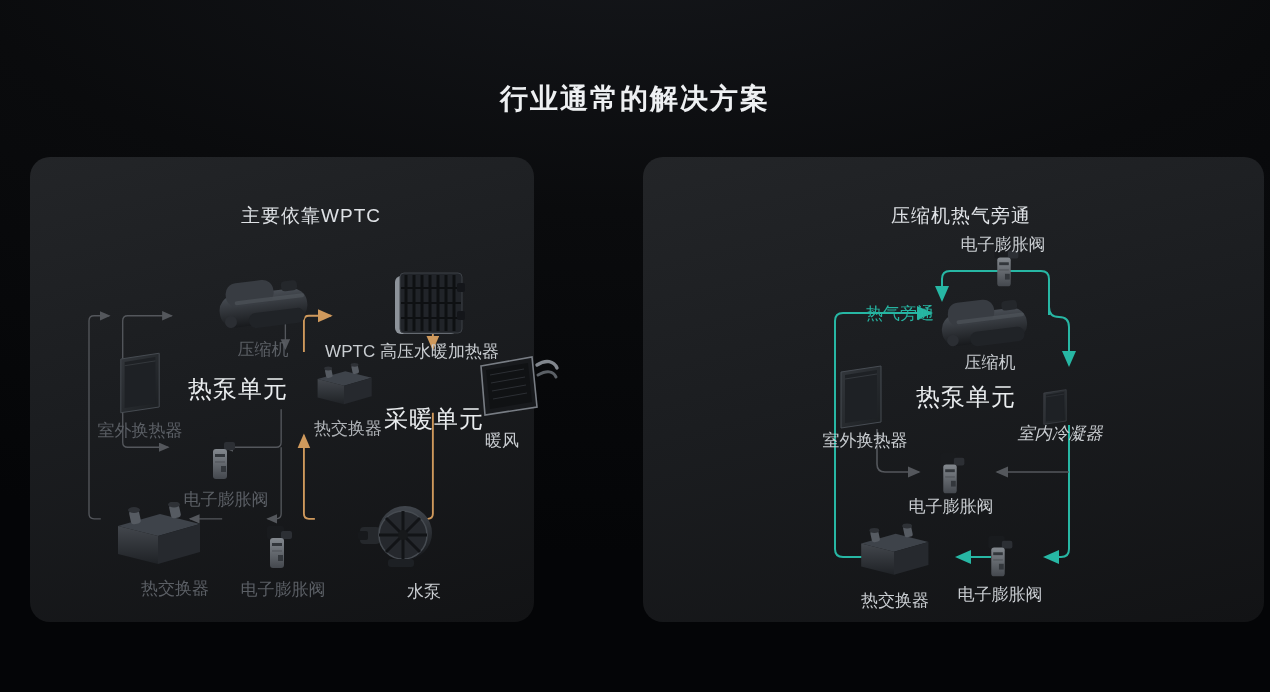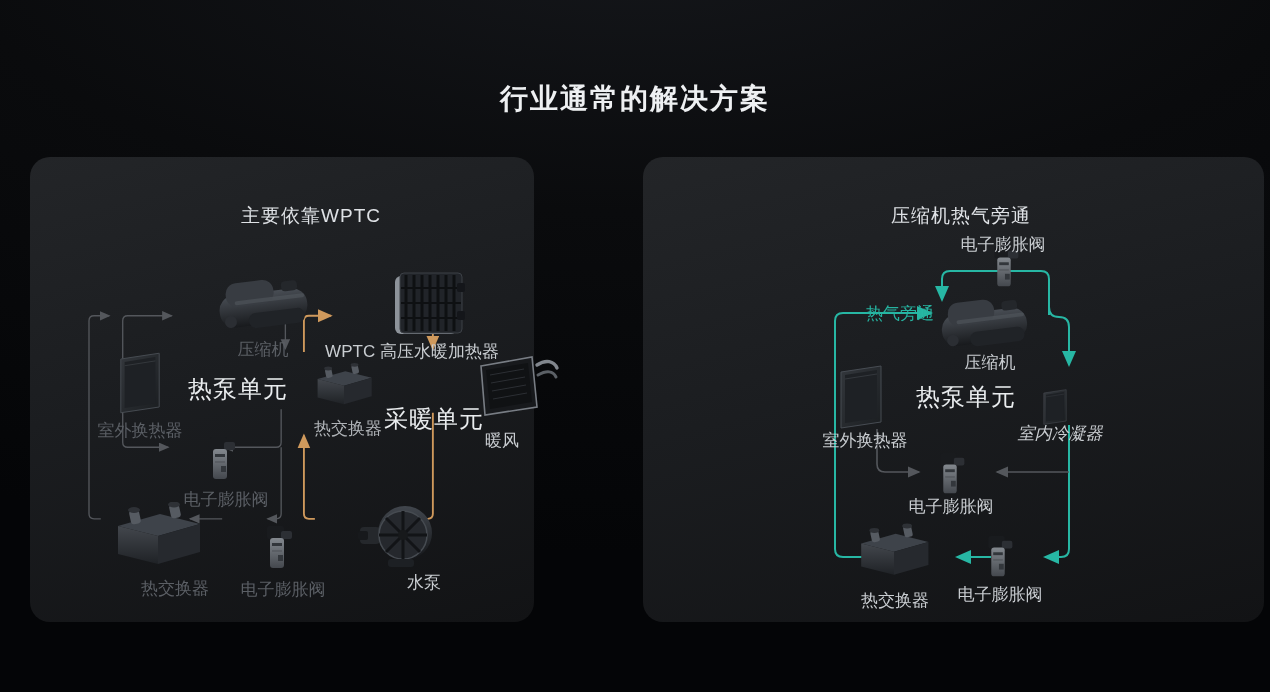--- a/index.html
+++ b/index.html
@@ -194,21 +194,21 @@
     <span class="lbl big" style="left:404px;top:246px;">采暖单元</span>
 
     <span class="lbl gray" style="left:233px;top:181px;">压缩机</span>
     <span class="lbl gray" style="left:110px;top:262px;">室外换热器</span>
     <span class="lbl dim" style="left:318px;top:260px;">热交换器</span>
     <span class="lbl" style="left:382px;top:183px;">WPTC 高压水暖加热器</span>
     <span class="lbl" style="left:472px;top:272px;font-family:Liberation Serif, serif;">暖风</span>
     <span class="lbl gray" style="left:196px;top:331px;">电子膨胀阀</span>
     <span class="lbl gray" style="left:145px;top:420px;">热交换器</span>
     <span class="lbl gray" style="left:253px;top:421px;">电子膨胀阀</span>
-    <span class="lbl" style="left:394px;top:414px;">水泵</span>
+    <span class="lbl" style="left:394px;top:423px;">水泵</span>
   </div>
 
   <div class="panel" id="panel-right">
     <div class="ptitle" style="left:318px;top:46px;">压缩机热气旁通</div>
 
     <svg class="flows" viewBox="0 0 597 465">
       <path class="t" marker-end="url(#mt)" d="M394 158 L394 122 Q394 114 386 114 L295 114 Q287 114 287 122 L287 143"></path>
       <path class="t" marker-end="url(#mt)" d="M394 122 L394 150 Q394 160 404 160 Q414 160 414 170 L414 208"></path>
       <path class="t" marker-end="url(#mt)" d="M216 400 L188 400 Q180 400 180 392 L180 164 Q180 156 188 156 L276 156"></path>
       <path class="t" marker-end="url(#mt)" d="M414 268 L414 392 Q414 400 406 400 L390 400"></path>

